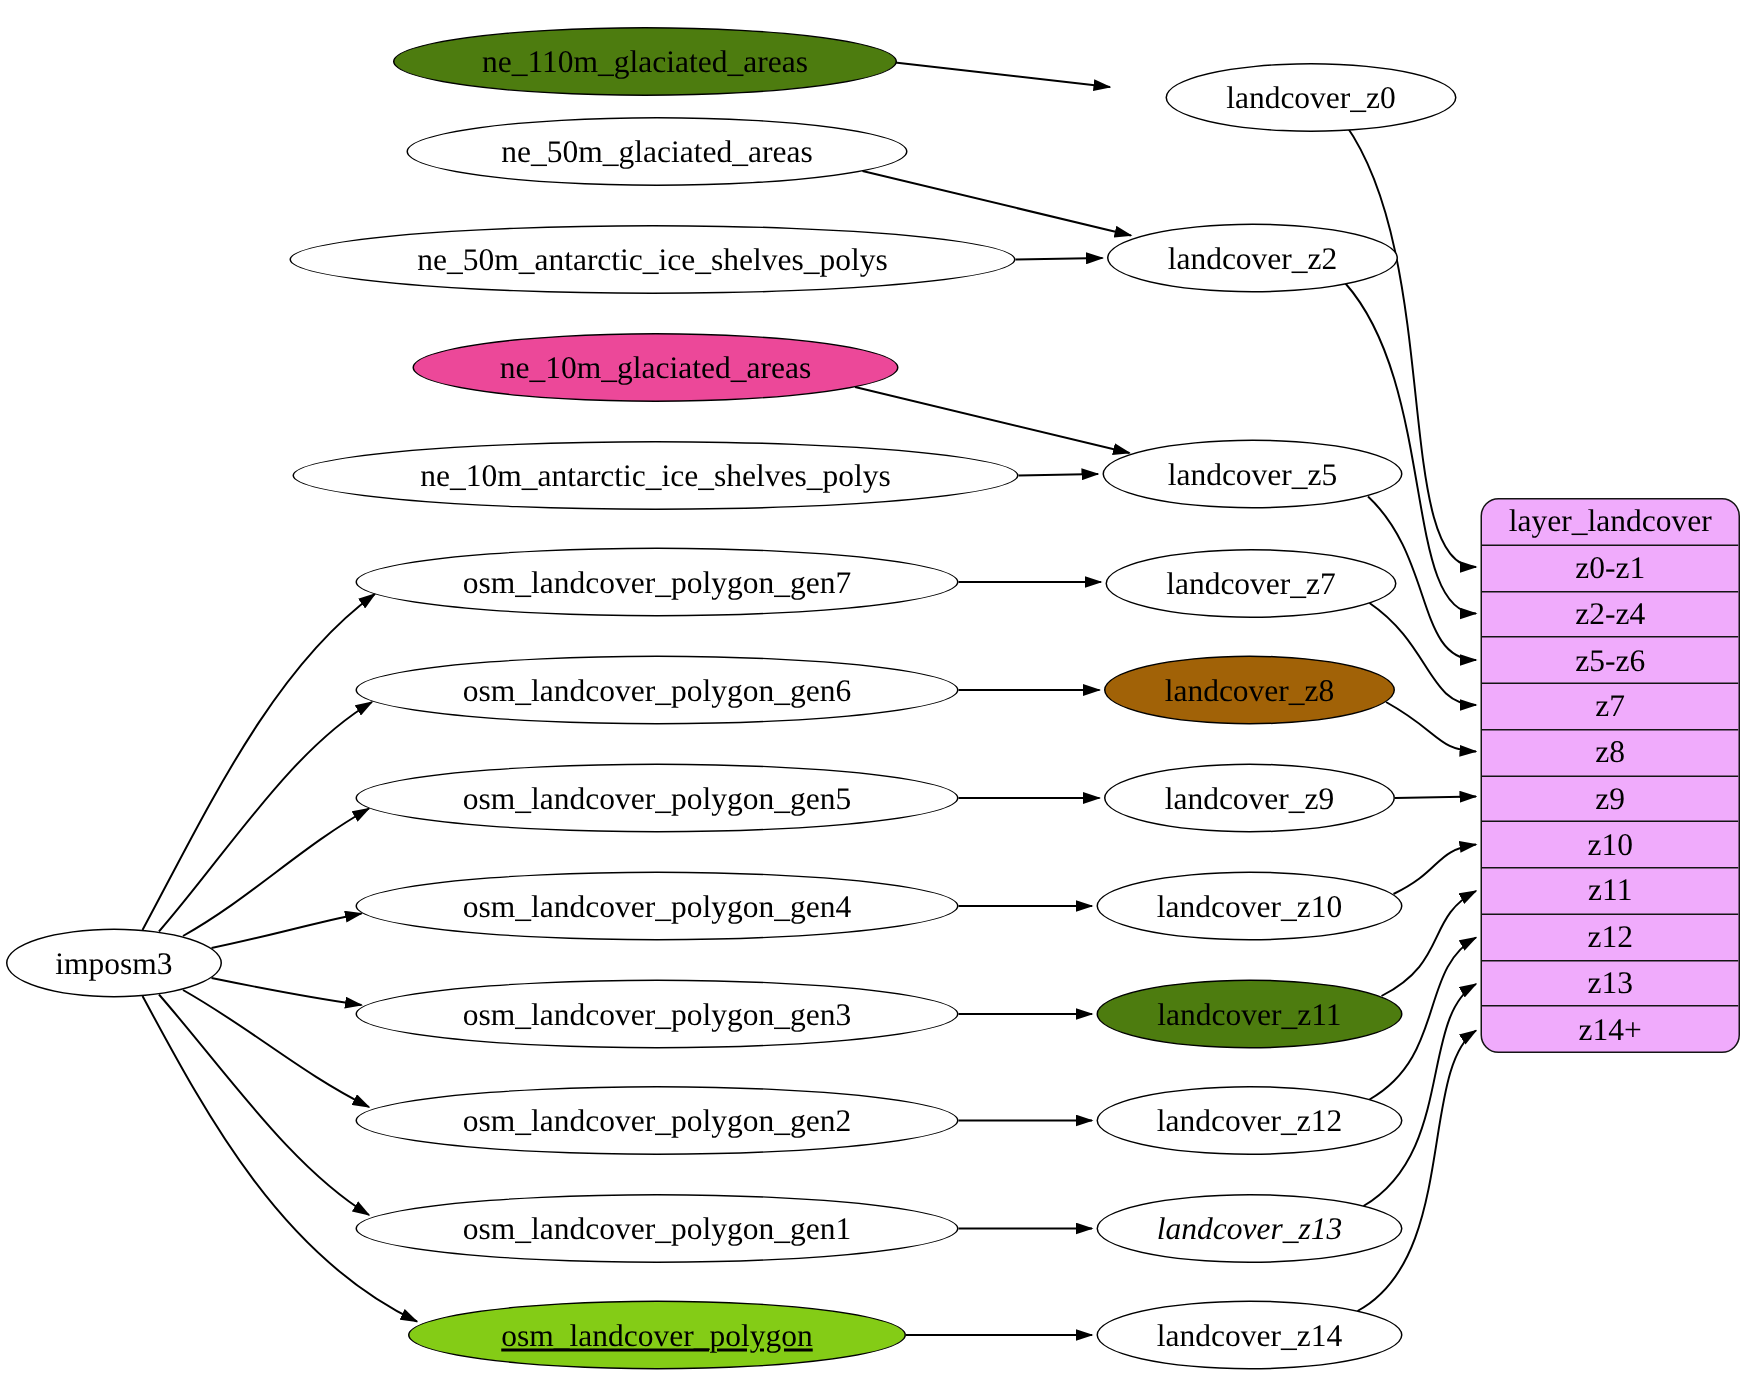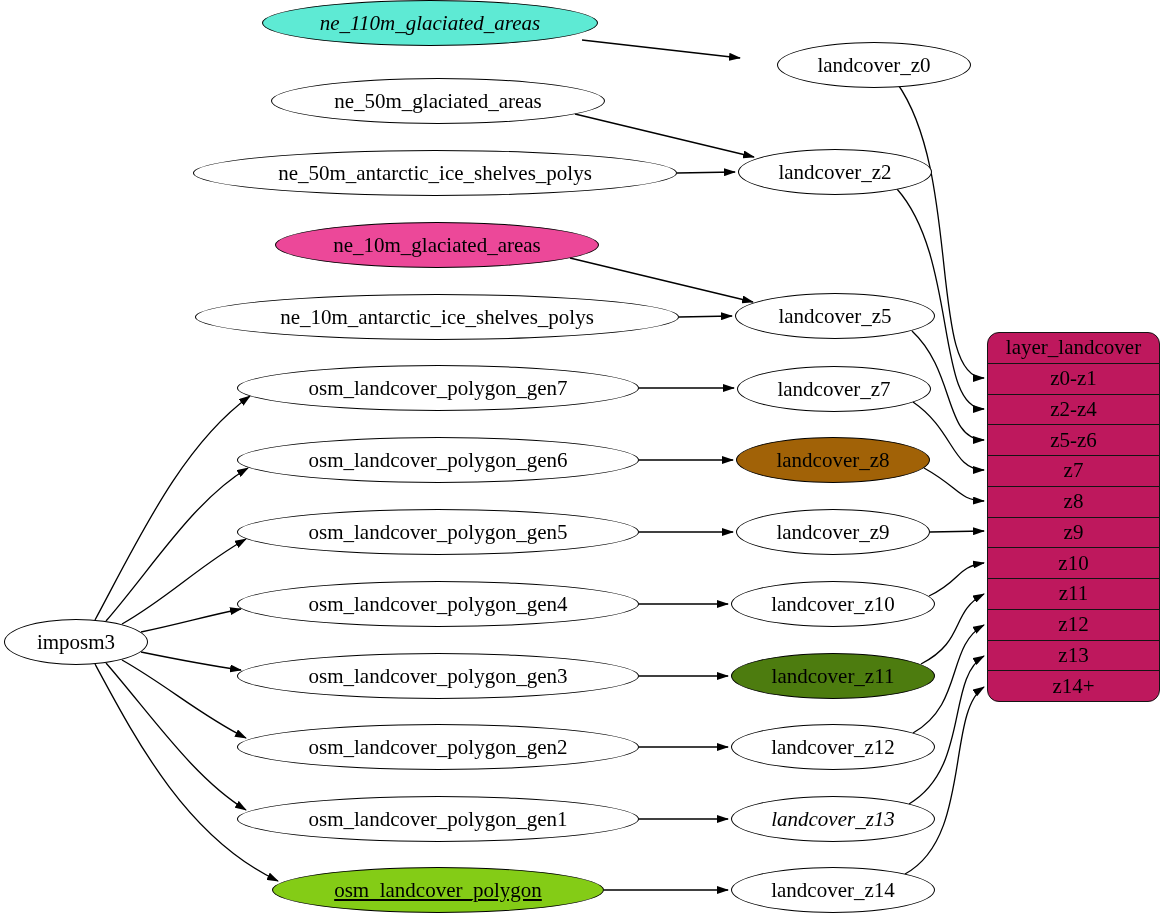--- a/index.html
+++ b/index.html
@@ -76,38 +76,38 @@
       <path d="M 913,402 C 954,430 952,470 984,470" class="edge" stroke="#000000" marker-end="url(#arrow)"></path>
       <path d="M 924,468 C 960,488 958,500 984,501" class="edge" stroke="#000000" marker-end="url(#arrow)"></path>
       <path d="M 930,532 L 984,531" class="edge" stroke="#000000" marker-end="url(#arrow)"></path>
       <path d="M 929,596 C 962,580 956,567 984,563" class="edge" stroke="#000000" marker-end="url(#arrow)"></path>
       <path d="M 921,664 C 966,641 950,612 984,594" class="edge" stroke="#000000" marker-end="url(#arrow)"></path>
       <path d="M 913,733 C 964,704 946,646 984,625" class="edge" stroke="#000000" marker-end="url(#arrow)"></path>
       <path d="M 909,804 C 970,768 946,678 984,656" class="edge" stroke="#000000" marker-end="url(#arrow)"></path>
       <path d="M 905,874 C 972,838 946,712 984,687" class="edge" stroke="#000000" marker-end="url(#arrow)"></path>
     </svg>
 
-  <div id="record" style="left: 987px; top: 332px; width: 173px; height: 370px; background: #be185d; border-color: rgb(20, 20, 20);">
+  <div id="record" style="left: 987px; top: 332px; width: 173px; height: 370px; background: #f0abfc; border-color: rgb(20, 20, 20);">
     <div class="record-cell">layer_landcover</div>
   <div class="record-cell">z0-z1</div>
       <div class="record-cell">z2-z4</div>
       <div class="record-cell">z5-z6</div>
       <div class="record-cell">z7</div>
       <div class="record-cell">z8</div>
       <div class="record-cell">z9</div>
       <div class="record-cell">z10</div>
       <div class="record-cell">z11</div>
       <div class="record-cell">z12</div>
       <div class="record-cell">z13</div>
       <div class="record-cell">z14+</div>
     </div>
 <div class="node" style="left: 4px; top: 619px; width: 144px; height: 46px; background: rgb(255, 255, 255); border-color: rgb(0, 0, 0);">
       <span>imposm3</span>
     </div>
-    <div class="node" style="left: 262px; top: 0; width: 336px; height: 46px; background: #5eead4; border-color: rgb(0, 0, 0); font-style: italic;">
+    <div class="node" style="left: 262px; top: 18px; width: 336px; height: 46px; background: #4d7c0f; border-color: rgb(0, 0, 0);">
       <span>ne_110m_glaciated_areas</span>
     </div>
     <div class="node" style="left: 271px; top: 78px; width: 334px; height: 46px; background: rgb(255, 255, 255); border-color: rgb(0, 0, 0);">
       <span>ne_50m_glaciated_areas</span>
     </div>
     <div class="node" style="left: 193px; top: 150px; width: 484px; height: 46px; background: rgb(255, 255, 255); border-color: rgb(0, 0, 0);">
       <span>ne_50m_antarctic_ice_shelves_polys</span>
     </div>
     <div class="node" style="left: 275px; top: 222px; width: 324px; height: 46px; background: #ec4899; border-color: rgb(0, 0, 0);">
       <span>ne_10m_glaciated_areas</span>

